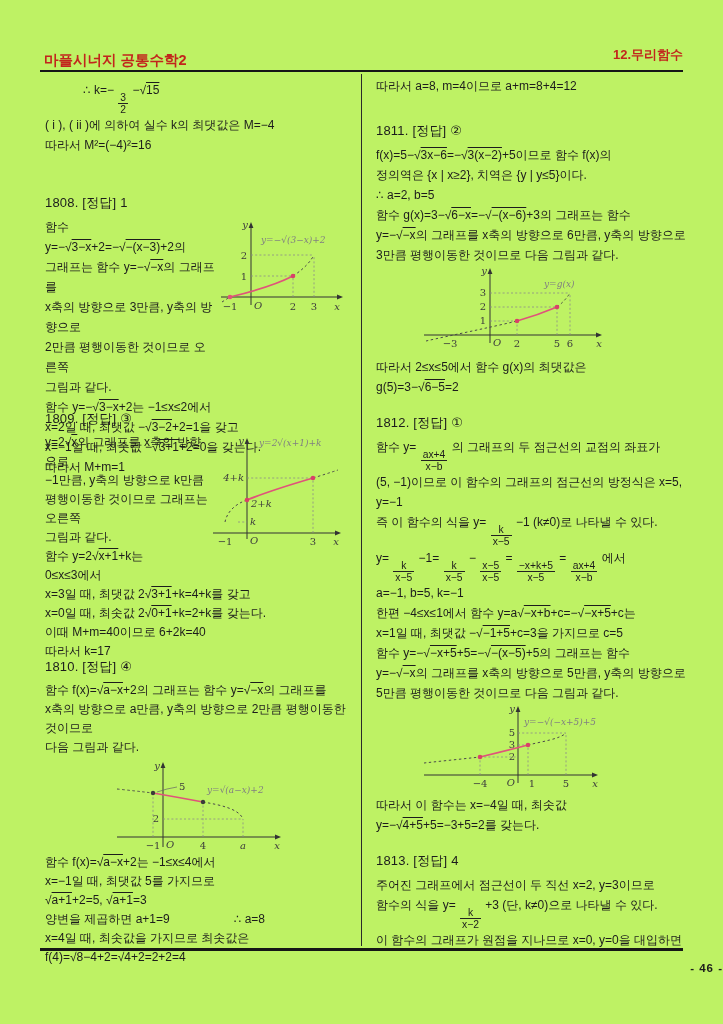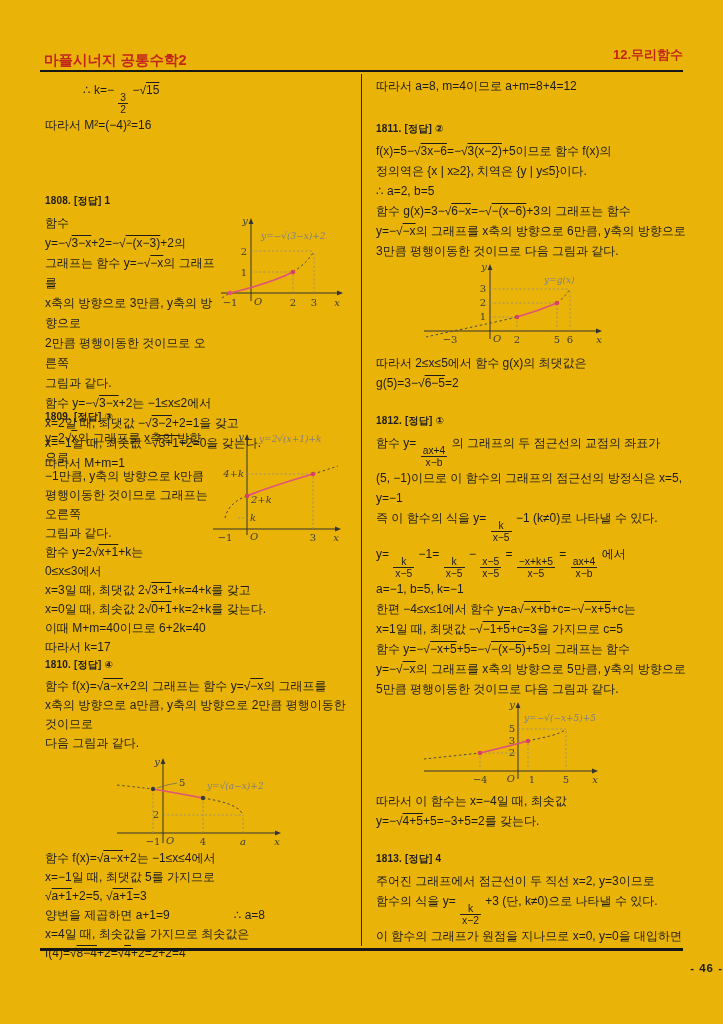--- a/index.html
+++ b/index.html
@@ -1,27 +1,27 @@
 <!DOCTYPE html>
 <html><head>
 <meta charset="utf-8">
 <style>
   html,body{margin:0;padding:0;background:#9a9a9a;}
-  .page{position:relative;width:723px;height:1024px;background:#eab308;
+  .page{position:relative;width:723px;height:1024px;background:#bef264;
         font-family:"Liberation Sans","DejaVu Sans",sans-serif;color:#1c1c1c;overflow:hidden;}
   .hdr-left{position:absolute;left:44px;top:51px;font-size:14.5px;font-weight:700;}
   .hdr-right{position:absolute;right:40px;top:46px;font-size:13px;font-weight:700;}
   .rule-top{position:absolute;left:40px;width:643px;top:70px;height:2px;background:#161616;}
   .rule-bottom{position:absolute;left:40px;width:643px;top:948px;height:2.5px;background:#161616;}
   .divider{position:absolute;left:361px;top:74px;width:1.2px;height:872px;background:#2a2a2a;}
   .foot{position:absolute;left:0;width:723px;top:962px;text-align:right;font-size:11.5px;font-weight:700;letter-spacing:1px;}
   .sec{position:absolute;}
   .ln{font-size:12px;line-height:20px;min-height:20px;}
   .c19 .ln{line-height:19px;min-height:19px;}
-  .ptitle{font-size:10px;font-weight:700;margin-bottom:5px;letter-spacing:.2px;}
+  .ptitle{font-size:13px;font-weight:400;margin-bottom:5px;letter-spacing:.2px;}
   .row{display:flex;align-items:flex-start;}
   .txt8{flex:0 0 172px;} .txt9{flex:0 0 166px;}
   .pad{padding-left:38px;}
   .sp{margin-left:64px;margin-top:8px;}
   .gcenter{margin-left:66px;} .gright{margin-left:42px;}
   
   .fr{display:inline-flex;flex-direction:column;text-align:center;vertical-align:-7px;
       line-height:1.08;font-size:.86em;margin:0 1px;}
   .fn{border-bottom:1px solid #222;padding:0 2px;}
   .fd{padding:0 2px;}
@@ -47,20 +47,21 @@
   <div class="hdr-left" style="color:#c2251c">마플시너지  공통수학2</div>
   <div class="hdr-right" style="color:#c2251c">12.무리함수</div>
   <div class="rule-top"></div>
   <div class="divider"></div>
 
   <div class="sec" style="left:45px;top:80px;width:302px;">
     <div class="ln m pad">∴ k=− <span class="fr">
           <span class="fn">3</span>
           <span class="fd">2</span>
         </span> −<span class="sq">√<span class="ov">15</span></span></div>
+    <div class="ln m">( i ), ( ii )에 의하여 실수 k의 최댓값은 M=−4</div>
     <div class="ln m">따라서 M²=(−4)²=16</div>
   </div>
 
   <div class="sec" style="left:45px;top:194px;width:302px;">
     <div class="ptitle">1808. [정답] 1</div>
     <div class="row">
       <div class="txt8">
         <div class="ln m">함수</div>
         <div class="ln m">y=−<span class="sq">√<span class="ov">3−x</span></span>+2=−<span class="sq">√<span class="ov">−(x−3)</span></span>+2의</div>
         <div class="ln m">그래프는 함수 y=−<span class="sq">√<span class="ov">−x</span></span>의 그래프를</div>

